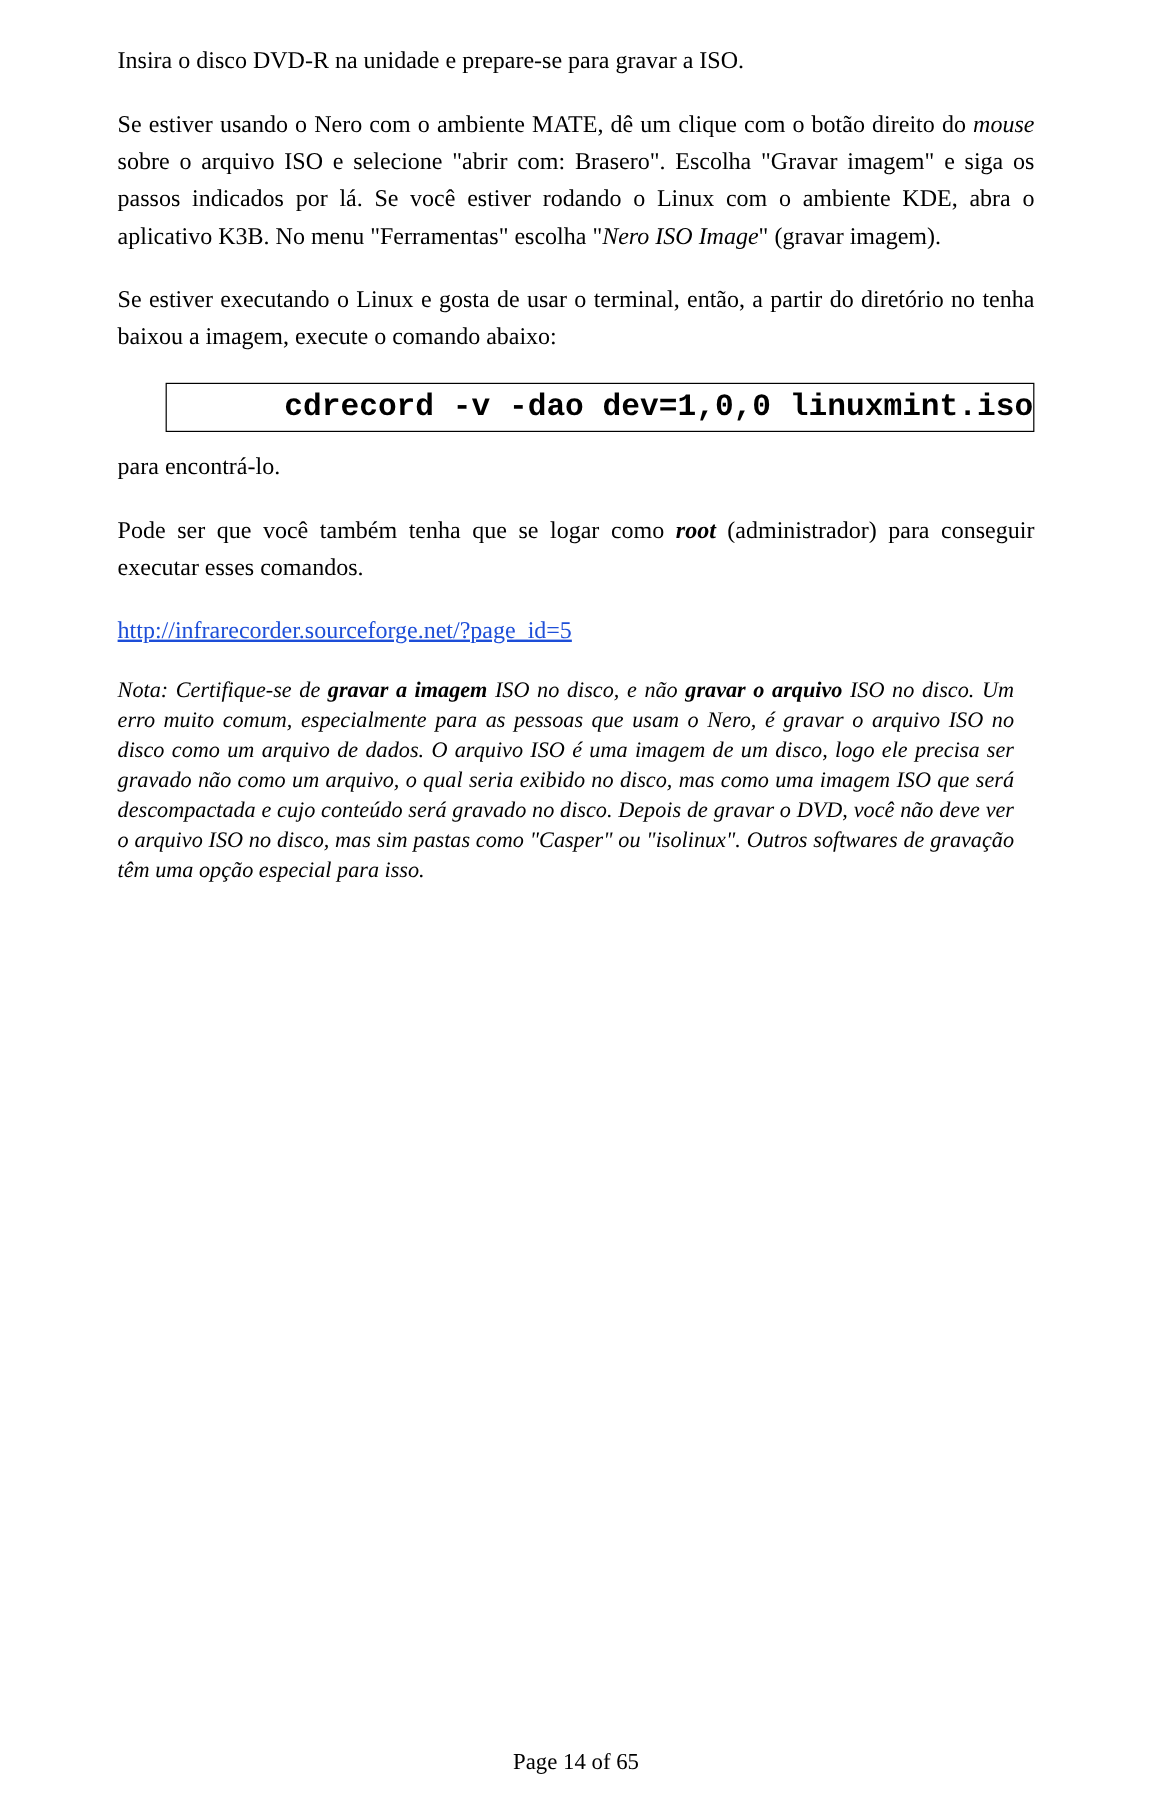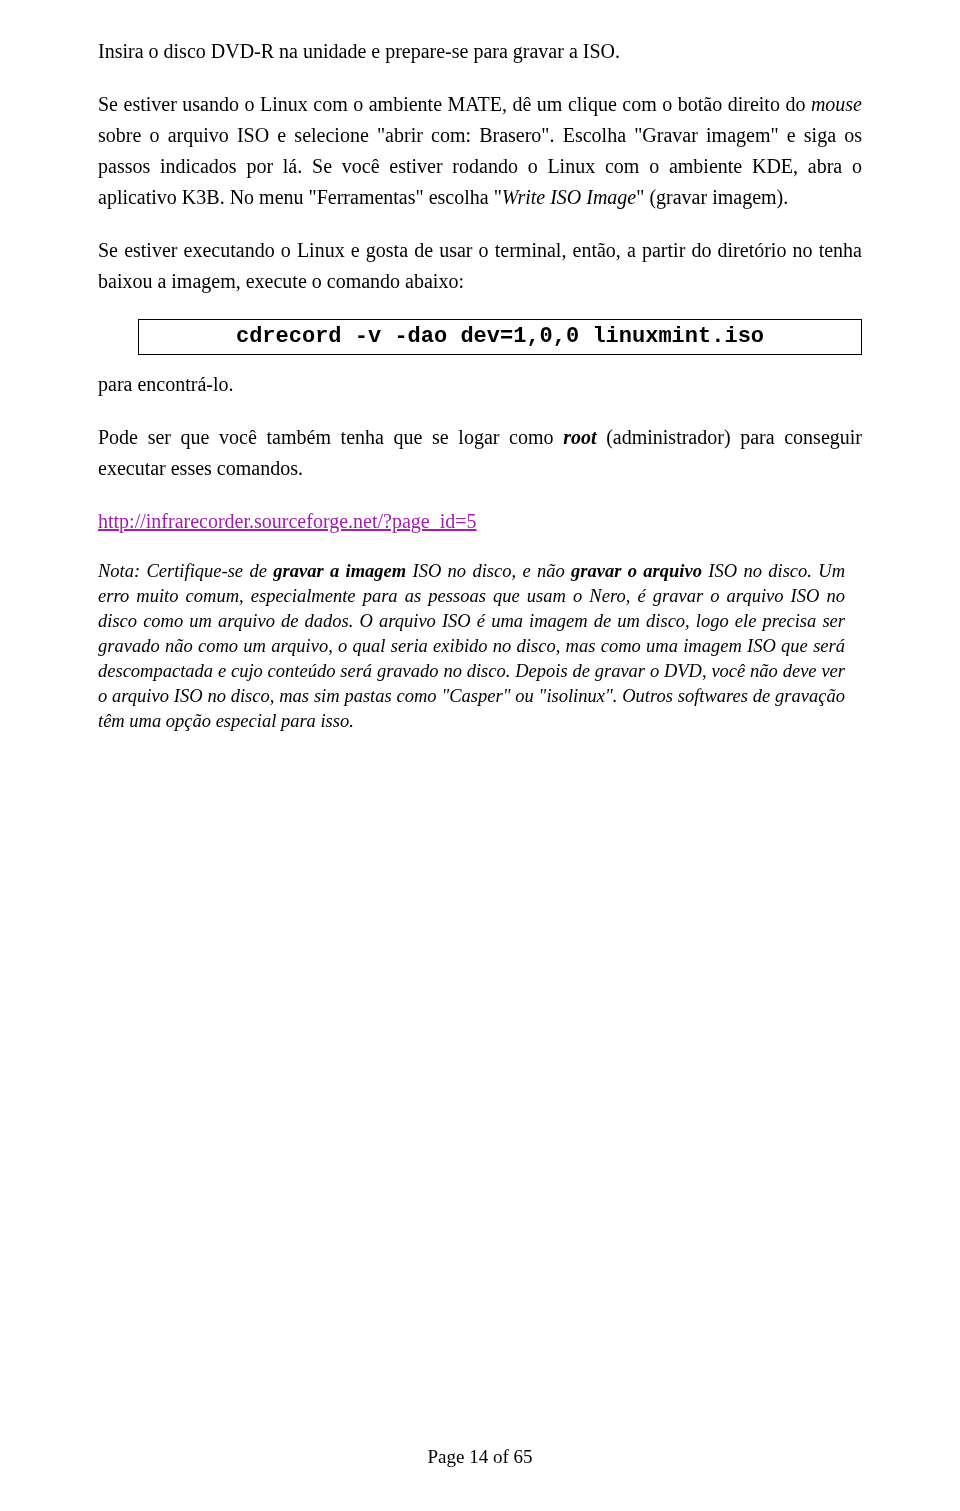--- a/index.html
+++ b/index.html
@@ -19,56 +19,56 @@
     text-align: justify;
     position: relative;
   }
   .para {
     margin: 0 0 22px 0;
   }
   .code-box {
     border: 1px solid #000;
     font-family: "Courier New", Courier, monospace;
     font-weight: bold;
-    font-size: 22px;
+    font-size: 26px;
     padding: 2px 0;
     margin: 0 0 14px 40px;
     line-height: 1.35;
     white-space: pre;
-    text-align: center;
+    text-align: right;
   }
   a.link {
-    color: #a21caf;
+    color: #1d4ed8;
   }
   .note {
     font-style: italic;
     font-size: 18.5px;
     line-height: 1.35;
     margin: 6px 17px 0 0;
   }
   .note .b { font-weight: bold; font-style: italic; }
   .footer {
     position: absolute;
-    bottom: 40px;
+    bottom: 28px;
     left: 0;
     width: 100%;
     text-align: center;
     font-size: 19px;
   }
   .nowrap { white-space: nowrap; }
 </style>
 </head>
 <body>
 
 <div class="page">
 
   <p class="para">Insira o disco DVD-R na unidade e prepare-se para gravar a ISO.</p>
 
   <p class="para">
-    <span>Se estiver usando o Linux com o ambiente MATE, dê um clique com o botão direito do </span><i>mouse</i><span> sobre o arquivo ISO e selecione "abrir com: Brasero". Escolha "Gravar imagem" e siga os passos indicados por lá. Se você estiver rodando o Linux com o ambiente KDE, abra o aplicativo K3B. No menu "Ferramentas" escolha "</span><i>Write ISO Image</i><span>" (gravar imagem).</span>
+    <span>Se estiver usando o Nero com o ambiente MATE, dê um clique com o botão direito do </span><i>mouse</i><span> sobre o arquivo ISO e selecione "abrir com: Brasero". Escolha "Gravar imagem" e siga os passos indicados por lá. Se você estiver rodando o Linux com o ambiente KDE, abra o aplicativo K3B. No menu "Ferramentas" escolha "</span><i>Nero ISO Image</i><span>" (gravar imagem).</span>
   </p>
 
   <p class="para">Se  estiver executando o Linux e gosta de usar o terminal, então, a partir do diretório no tenha baixou a imagem, execute o comando abaixo:</p>
 
   <div class="code-box">cdrecord -v -dao dev=1,0,0 linuxmint.iso</div>
 
 
 
   <p class="para">para encontrá-lo.</p>
 

